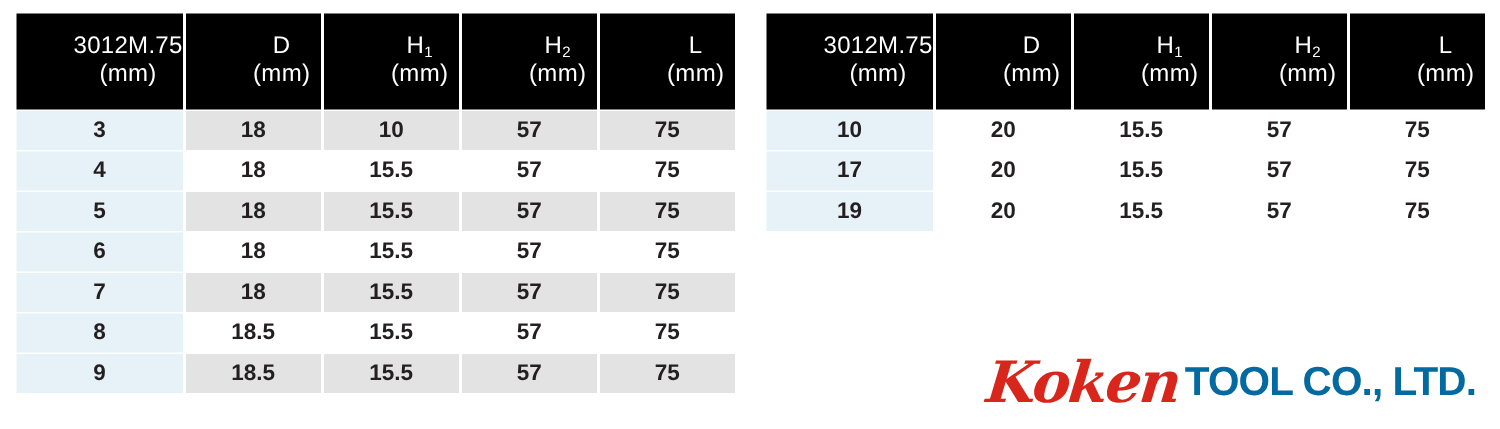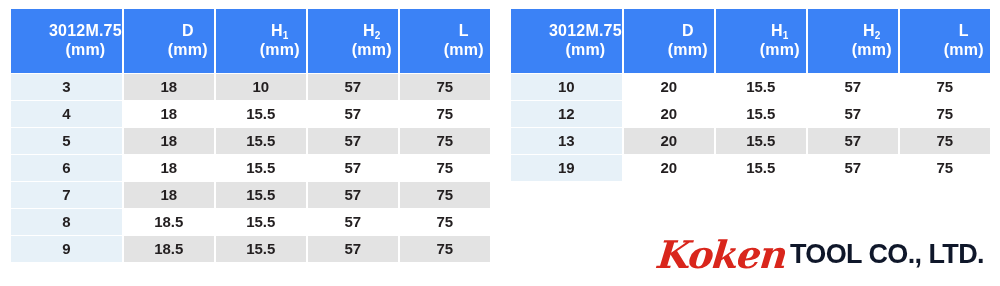--- a/index.html
+++ b/index.html
@@ -41,23 +41,23 @@
     vertical-align: middle;
     font-size: 15px;
     color: #231f20;
     line-height: 1.18;
     height: 26px;
     box-sizing: border-box;
   }
 
   
   .spec-table thead th {
-    background: #3b82f6;
+    background: #000000;
     color: #ffffff;
-    font-weight: bold;
+    font-weight: normal;
     height: 64px;
     font-size: 16px;
     letter-spacing: .2px;
     padding-left: 38px;
   }
   .hdr-main { display: block; }
   .hdr-unit { display: block; }
   .hdr-main sub {
     font-size: 10px;
     vertical-align: baseline;
@@ -101,21 +101,21 @@
     font-style: italic;
     color: #d9261c;
     letter-spacing: -1.5px;
     transform: skewX(-6deg);
     line-height: 1;
   }
   .logo-rest {
     font-family: "Liberation Sans", sans-serif;
     font-size: 27px;
     font-weight: bold;
-    color: #0f172a;
+    color: #0369a1;
     letter-spacing: -0.6px;
     line-height: 1;
     padding-bottom: 2px;
   }
 </style>
 </head>
 <body>
 
 <div class="tables-wrap">
   <table class="spec-table" id="table-left">
@@ -237,28 +237,21 @@
       </thead>
     <tbody>
         <tr>
           <td class="cell-size">10</td>
           <td class="cell-val">20</td>
           <td class="cell-val">15.5</td>
           <td class="cell-val">57</td>
           <td class="cell-val">75</td>
         </tr>
         <tr>
-          <td class="cell-size">12</td>
-          <td class="cell-val">20</td>
-          <td class="cell-val">15.5</td>
-          <td class="cell-val">57</td>
-          <td class="cell-val">75</td>
-        </tr>
-        <tr class="band">
-          <td class="cell-size">13</td>
+          <td class="cell-size">17</td>
           <td class="cell-val">20</td>
           <td class="cell-val">15.5</td>
           <td class="cell-val">57</td>
           <td class="cell-val">75</td>
         </tr>
         <tr>
           <td class="cell-size">19</td>
           <td class="cell-val">20</td>
           <td class="cell-val">15.5</td>
           <td class="cell-val">57</td>

